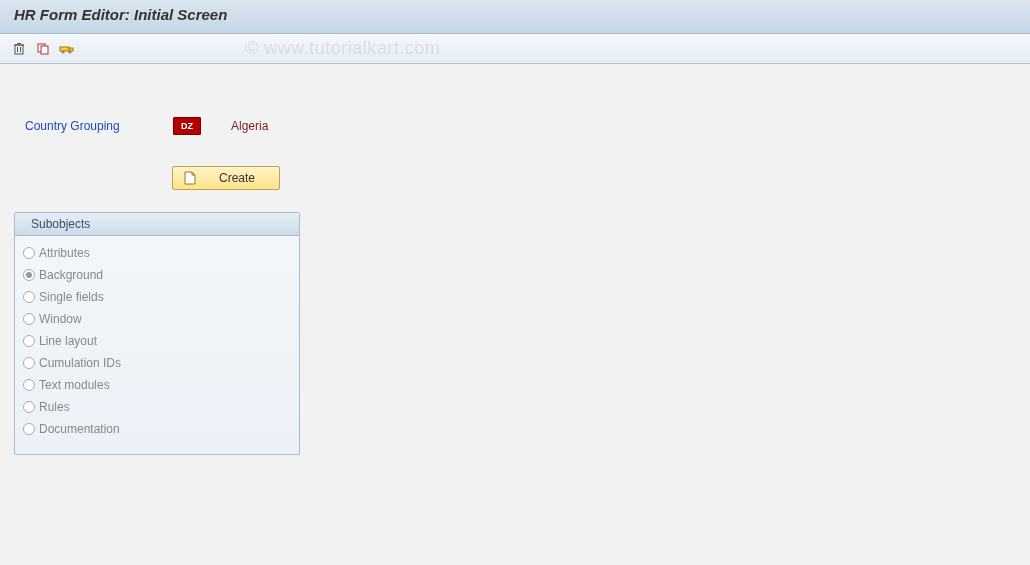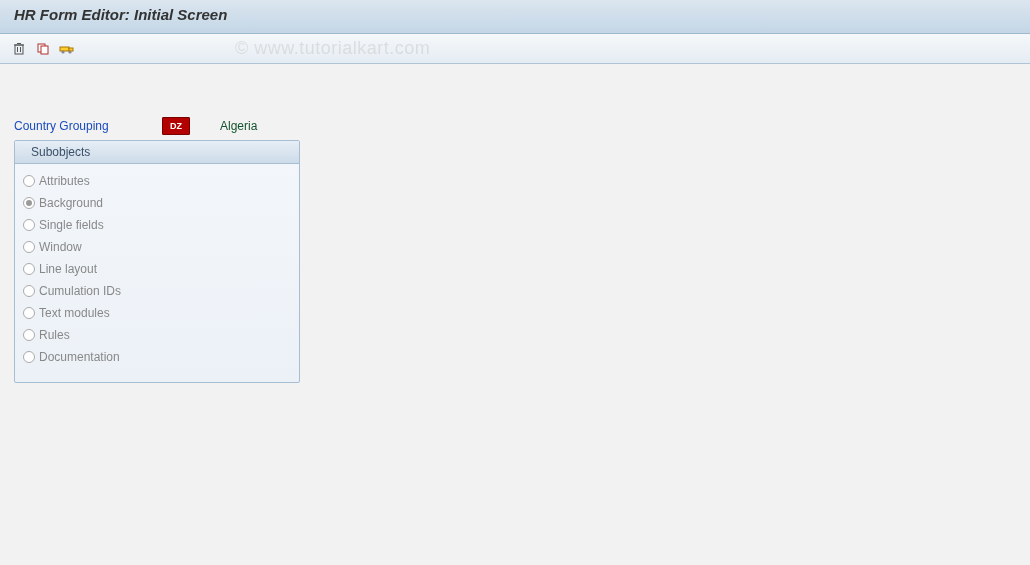--- a/index.html
+++ b/index.html
@@ -30,41 +30,41 @@
     border-bottom: 1px solid #b0c4d6;
     padding: 4px 10px;
     display: flex;
     align-items: center;
     gap: 6px;
   }
   .tb-icon { width: 18px; height: 18px; display:flex; align-items:center; justify-content:center; cursor:pointer; }
   .watermark {
     position: absolute;
     top: 38px;
-    left: 235px;
+    left: 245px;
     color: #c9c9c9;
     opacity: 0.5;
     font-size: 18px;
     letter-spacing: .5px;
     pointer-events: none;
   }
   .content { padding: 50px 14px 14px 14px; }
   .field-row {
     display: flex;
     align-items: center;
     height: 24px;
     margin-bottom: 2px;
   }
   .field-label {
     width: 148px;
     color: #1a4bbd;
     font-size: 12px;
     padding-right: 4px;
   }
-  .field-label.req { text-decoration: none; }
+  .field-label.req { text-decoration: none; margin-left: 11px; }
   .field-input-box {
     width: 32px;
     height: 20px;
     border: 1px solid #a8b4bf;
     background: #fff;
     padding: 2px 3px;
     font-size: 11px;
   }
   .dz-box {
     width: 28px; height: 18px;
@@ -72,21 +72,21 @@
     border: 1px solid #7a0000;
     color: #fff;
     font-weight: bold;
     font-size: 9px;
     display:flex; align-items:center; justify-content:center;
     border-radius: 1px;
     text-align: right;
   }
   .field-display {
     margin-left: 30px;
-    color: #14532d;
+    color: #7f1d1d;
   }
   .create-row { margin-top: 28px; margin-left: 158px; margin-bottom: 22px;}
   .sap-btn {
     background: linear-gradient(#fff3c6, #ffe28a);
     border: 1px solid #b9a654;
     border-radius: 2px;
     height: 24px;
     min-width: 108px;
     padding: 0 10px;
     display: inline-flex;
@@ -176,20 +176,31 @@
 
 <div class="content">
 
   <div class="field-row">
     <div class="field-label req">Country Grouping</div>
     <div class="dz-box">DZ</div>
     <div class="field-display">Algeria</div>
   </div>
 
 
+  <div class="create-row">
+    <button class="sap-btn">
+      <span class="btn-icon">
+        <svg width="12" height="14" viewBox="0 0 12 14">
+            <path d="M1 1 h7 l3 3 v9 h-10 z" fill="#fff" stroke="#8a7a30"></path>
+            <path d="M8 1 v3 h3" fill="none" stroke="#8a7a30"></path>
+          </svg>
+      </span>
+      <span class="btn-label">Create</span>
+    </button>
+  </div>
 
   <div class="group-box">
     <div class="group-header">Subobjects</div>
     <div class="group-body">
 
     <div class="radio-row">
           <span class="radio-circle"></span>
           <span>Attributes</span>
         </div>
         <div class="radio-row">

